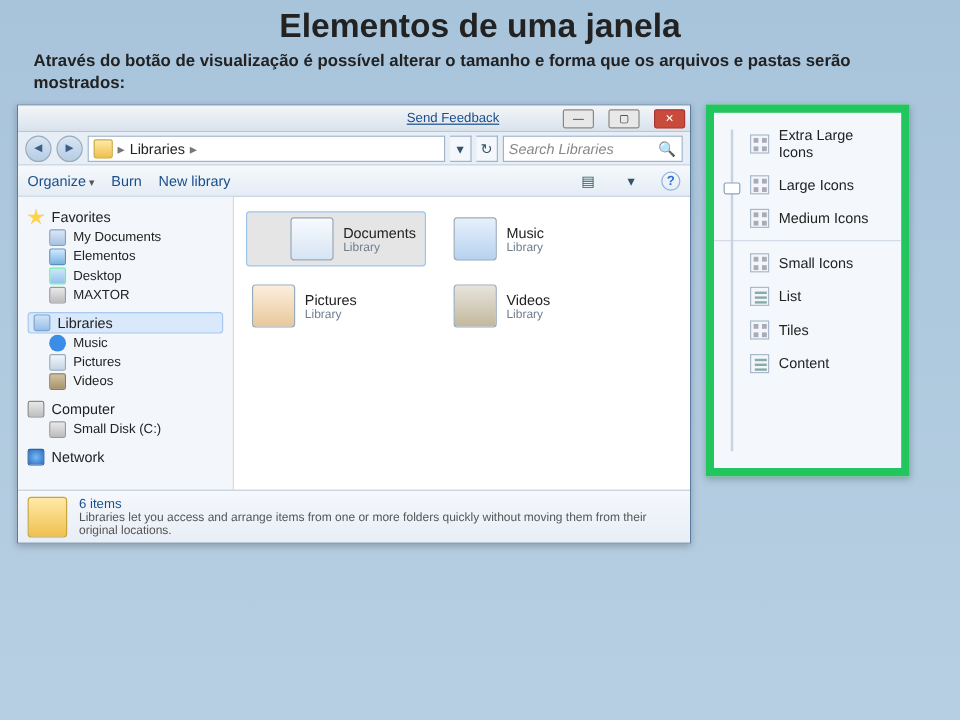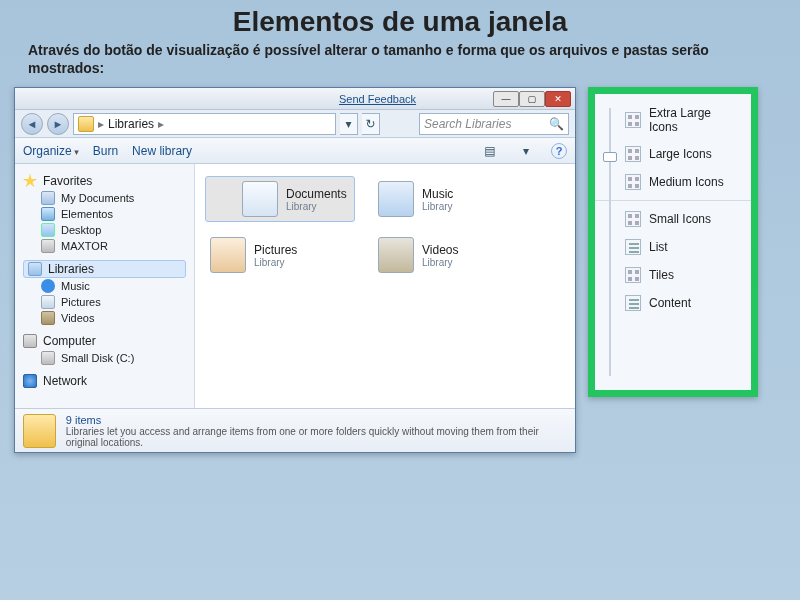--- a/index.html
+++ b/index.html
@@ -25,34 +25,34 @@
     flex-direction: column;
     box-shadow: 0 2px 6px rgba(0,0,0,.25);
   }
   .titlebar {
     height: 22px;
     background: linear-gradient(180deg,#f3f6f9,#d9e2ec);
     border-bottom: 1px solid #b8c5d3;
     display: flex;
     align-items: center;
     justify-content: flex-end;
-    gap: 0;
+    gap: 12px;
     padding: 0 4px;
     font-size: 11px;
   }
   .feedback { text-decoration: underline; color: #1a4e8a; margin-right: auto; margin-left: 320px;}
   .winbtn { width: 26px; height: 16px; border: 1px solid #888; background:#e8e8e8; border-radius:2px; font-size:9px; display:flex; align-items:center; justify-content:center; }
   .winbtn.close { background:#c94b3c; color:#fff; border-color:#a33; }
   .addrbar { height:28px; display:flex; align-items:center; gap:4px; padding:2px 6px; border-bottom:1px solid #c0cddc; background:#e8eef6;}
   .navarrow { width:22px; height:22px; border-radius:50%; background:linear-gradient(180deg,#d8e5f4,#b7cce3); border:1px solid #9ab; display:flex;align-items:center;justify-content:center; color:#3a5e85; font-size:11px;}
   .addr { flex:1; height:22px; border:1px solid #9fb4cc; background:#fff; display:flex; align-items:center; padding:0 4px; gap:4px;}
   .addr .foldericon { width:16px;height:16px; background:linear-gradient(180deg,#ffe9a8,#f0c04e); border:1px solid #caa63a; border-radius:2px;}
   .addr .sep{color:#777;}
   .addrbtn{width:18px;height:22px;border:1px solid #9fb4cc;border-left:none;background:#f4f7fb;display:flex;align-items:center;justify-content:center;color:#356;}
-  .search{width:150px;height:22px;border:1px solid #9fb4cc;background:#fff;display:flex;align-items:center;padding:0 4px;color:#888;font-style:italic;margin-left:35px;}
+  .search{width:150px;height:22px;border:1px solid #9fb4cc;background:#fff;display:flex;align-items:center;padding:0 4px;color:#888;font-style:italic;}
   .search .mag{margin-left:auto;color:#5a7ca0;font-style:normal;}
   .toolbar{height:26px;background:linear-gradient(180deg,#f6f9fc,#e4ecf5);border-bottom:1px solid #c0cddc;display:flex;align-items:center;padding:0 8px;gap:14px;color:#1a4e8a;font-size:12px;}
   .toolbar .drop::after{content:" \25BE";font-size:9px;color:#555;}
   .toolbar .spacer{flex:1;}
   .tbicon{width:22px;height:18px;border:1px solid transparent;display:flex;align-items:center;justify-content:center;color:#356;}
   .tbicon.help{color:#2d6fd2;font-weight:bold;border-radius:50%;border:1px solid #8fb4e2;width:16px;height:16px;font-size:11px;}
   .body{flex:1;display:flex;min-height:0;}
   .nav{width:180px;border-right:1px solid #d2dbe6;background:#f3f6fa;overflow:hidden;padding:6px 0;}
   .navsec{padding:2px 8px 4px;}
   .navhead{display:flex;align-items:center;gap:6px;font-size:12px;padding:2px 0;}
@@ -241,21 +241,21 @@
               <div class="t">Videos</div>
               <div class="s">Library</div>
             </div>
         </div>
       </div>
     </div>
 
     <div class="status">
       <div class="bigfold"></div>
       <div class="stx">
-        <div class="h">9 items</div>
+        <div class="h">6 items</div>
         <div class="d">Libraries let you access and arrange items from one or more folders quickly without moving them from their original locations.</div>
       </div>
     </div>
   </div>
 
   <div class="viewmenu">
     <div class="rail">
       <div class="track"></div>
       <div class="thumb"></div>
     </div>

